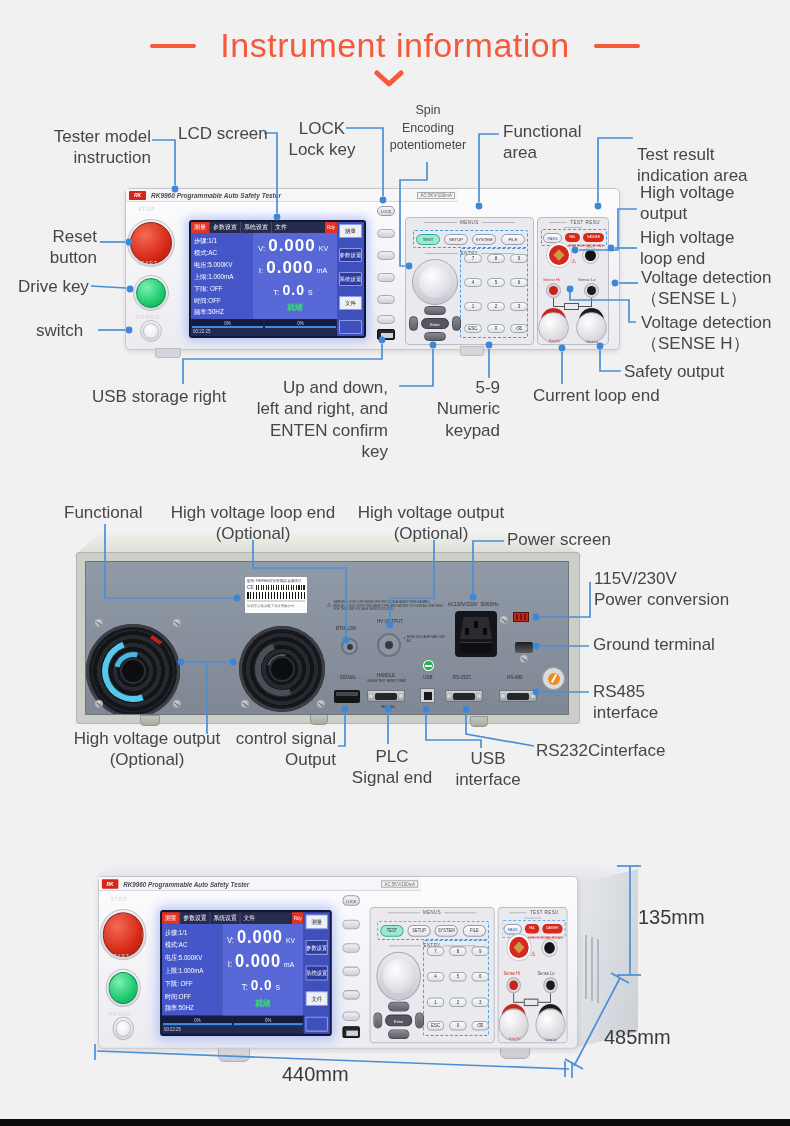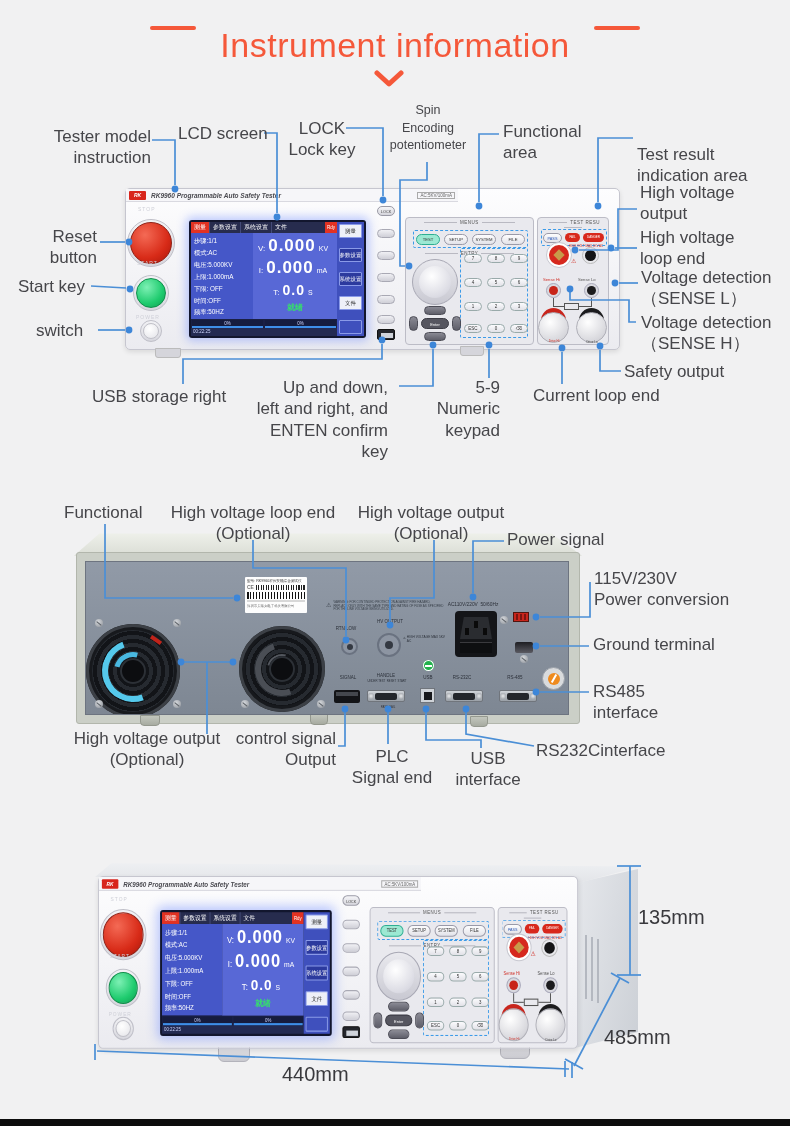--- a/index.html
+++ b/index.html
@@ -1,19 +1,19 @@
 <!DOCTYPE html>
 <html><head>
 <meta charset="utf-8">
 <style>
   html,body{margin:0;padding:0}
   body{background:#e4e4e6;font-family:"Liberation Sans",sans-serif}
   .page{position:relative;width:790px;height:1126px;margin:0 auto;background:#f1f1f2;overflow:hidden}
   
-  .hdr{position:absolute;left:0;top:26px;width:790px;display:flex;justify-content:center;gap:24px;z-index:4}
+  .hdr{position:absolute;left:0;top:26px;width:790px;display:flex;align-items:center;justify-content:center;gap:24px;z-index:4}
   .hdash{width:46px;height:4px;background:#f5583a;border-radius:2px}
   .htitle{font-size:34px;color:#f5583a;font-weight:500;letter-spacing:.5px}
   .chev{position:absolute;left:373px;top:70px;z-index:4}
   
   .cl{position:absolute;font-size:17px;color:#46464a;line-height:1.26;white-space:pre-line;z-index:6}
   .cl.sm{font-size:12.5px;line-height:1.4}
   .cl.r{text-align:right}.cl.c{text-align:center}
   .dim{position:absolute;font-size:20px;color:#39393d;z-index:6}
   svg.ov{position:absolute;left:0;top:0;z-index:5;pointer-events:none}
   svg.ov polyline{fill:none;stroke:#4b8fd6;stroke-width:1.7}
@@ -178,21 +178,21 @@
   <div class="cl" style="left:640px;top:227px;width:110px">High voltage
 loop end</div>
   <div class="cl" style="left:641px;top:267px;width:146px">Voltage detection
 （SENSE L）</div>
   <div class="cl" style="left:641px;top:312px;width:146px">Voltage detection
 （SENSE H）</div>
   <div class="cl" style="left:624px;top:361px;width:120px">Safety output</div>
   <div class="cl" style="left:533px;top:385px;width:134px">Current loop end</div>
   <div class="cl r" style="left:30px;top:226px;width:67px">Reset
 button</div>
-  <div class="cl" style="left:18px;top:276px;width:72px">Start key</div>
+  <div class="cl" style="left:18px;top:276px;width:72px">Drive key</div>
   <div class="cl" style="left:36px;top:320px;width:56px">switch</div>
   <div class="cl" style="left:92px;top:386px;width:136px">USB storage right</div>
   <div class="cl r" style="left:240px;top:377px;width:148px">Up and down,
 left and right, and
 ENTEN confirm key</div>
   <div class="cl r" style="left:430px;top:377px;width:70px">5-9
 Numeric
 keypad</div>
 
   <div class="devwrap">
@@ -365,21 +365,21 @@
       <circle cx="426" cy="709" r="3.4"></circle>
     <polyline points="466,712 466,734 534,746"></polyline>
       <circle cx="466" cy="709" r="3.4"></circle>
   </svg>
 
   <div class="cl" style="left:64px;top:502px;width:104px">Functional</div>
   <div class="cl c" style="left:166px;top:502px;width:174px">High voltage loop end
 (Optional)</div>
   <div class="cl c" style="left:352px;top:502px;width:158px">High voltage output
 (Optional)</div>
-  <div class="cl" style="left:507px;top:529px;width:112px">Power signal</div>
+  <div class="cl" style="left:507px;top:529px;width:112px">Power screen</div>
   <div class="cl" style="left:594px;top:568px;width:156px">115V/230V
 Power conversion</div>
   <div class="cl" style="left:593px;top:634px;width:156px">Ground terminal</div>
   <div class="cl" style="left:593px;top:681px;width:104px">RS485
 interface</div>
   <div class="cl c" style="left:68px;top:728px;width:158px">High voltage output
 (Optional)</div>
   <div class="cl r" style="left:226px;top:728px;width:110px">control signal
 Output</div>
   <div class="cl c" style="left:350px;top:746px;width:84px">PLC

